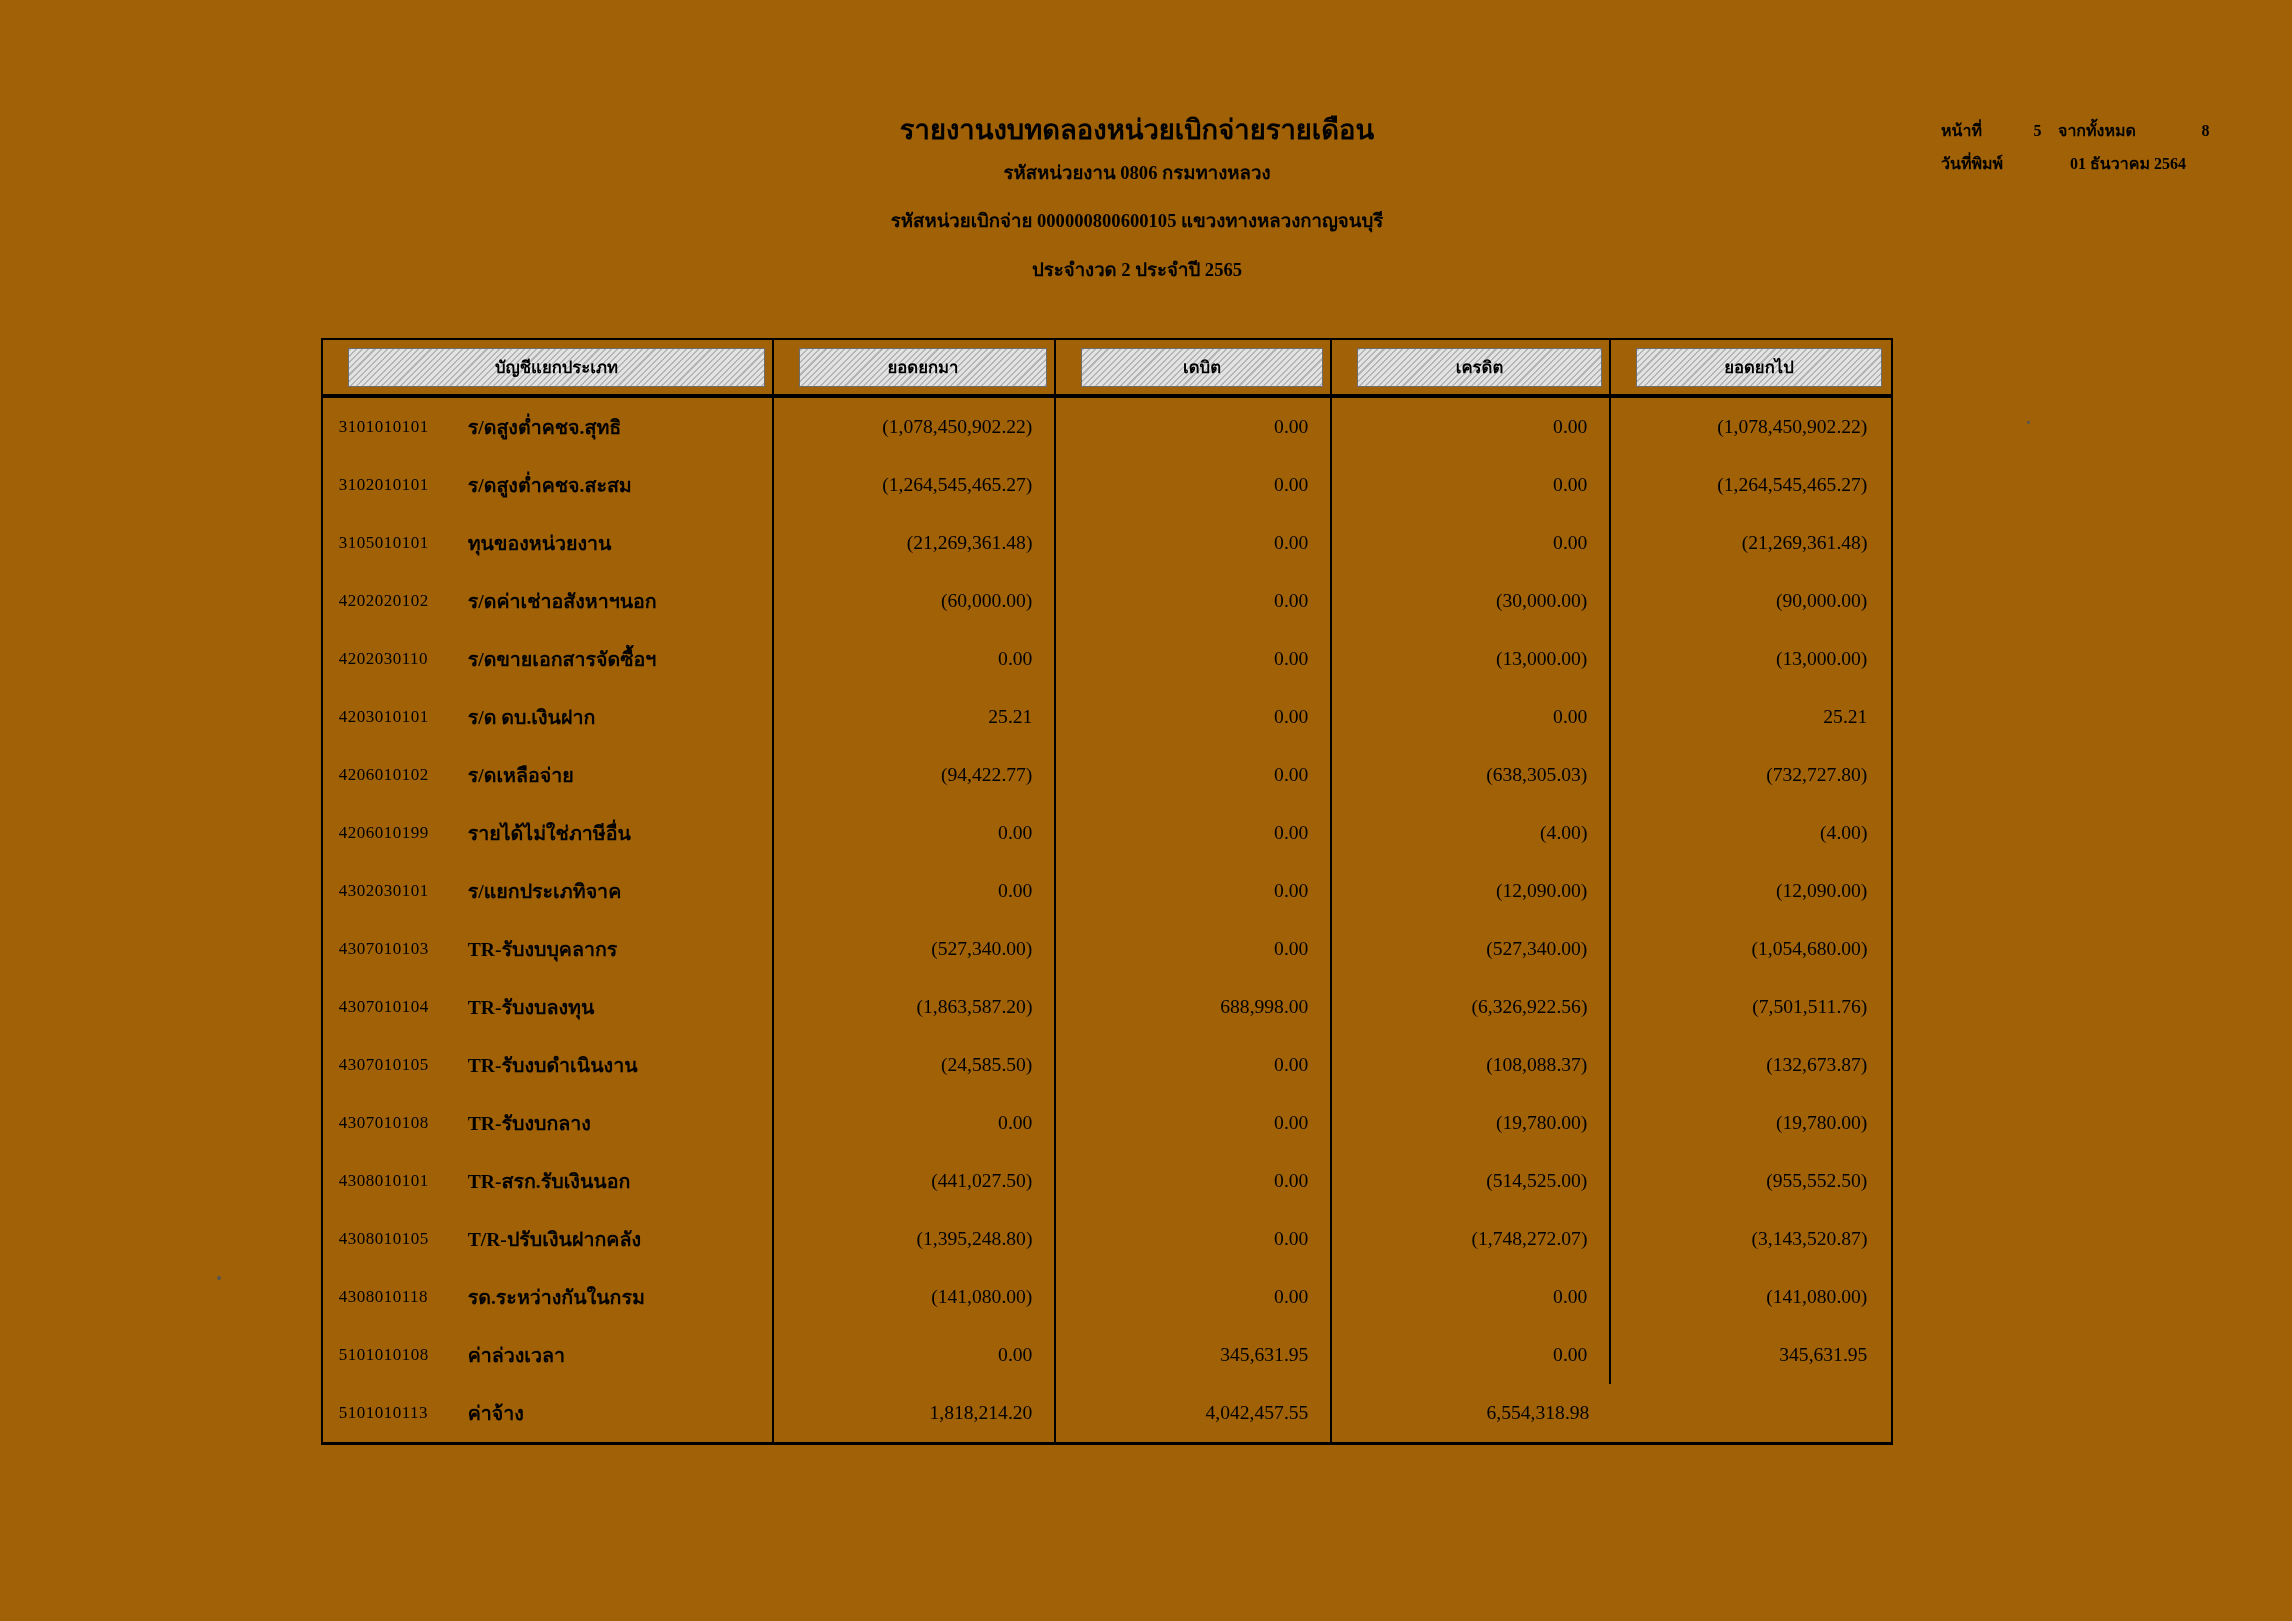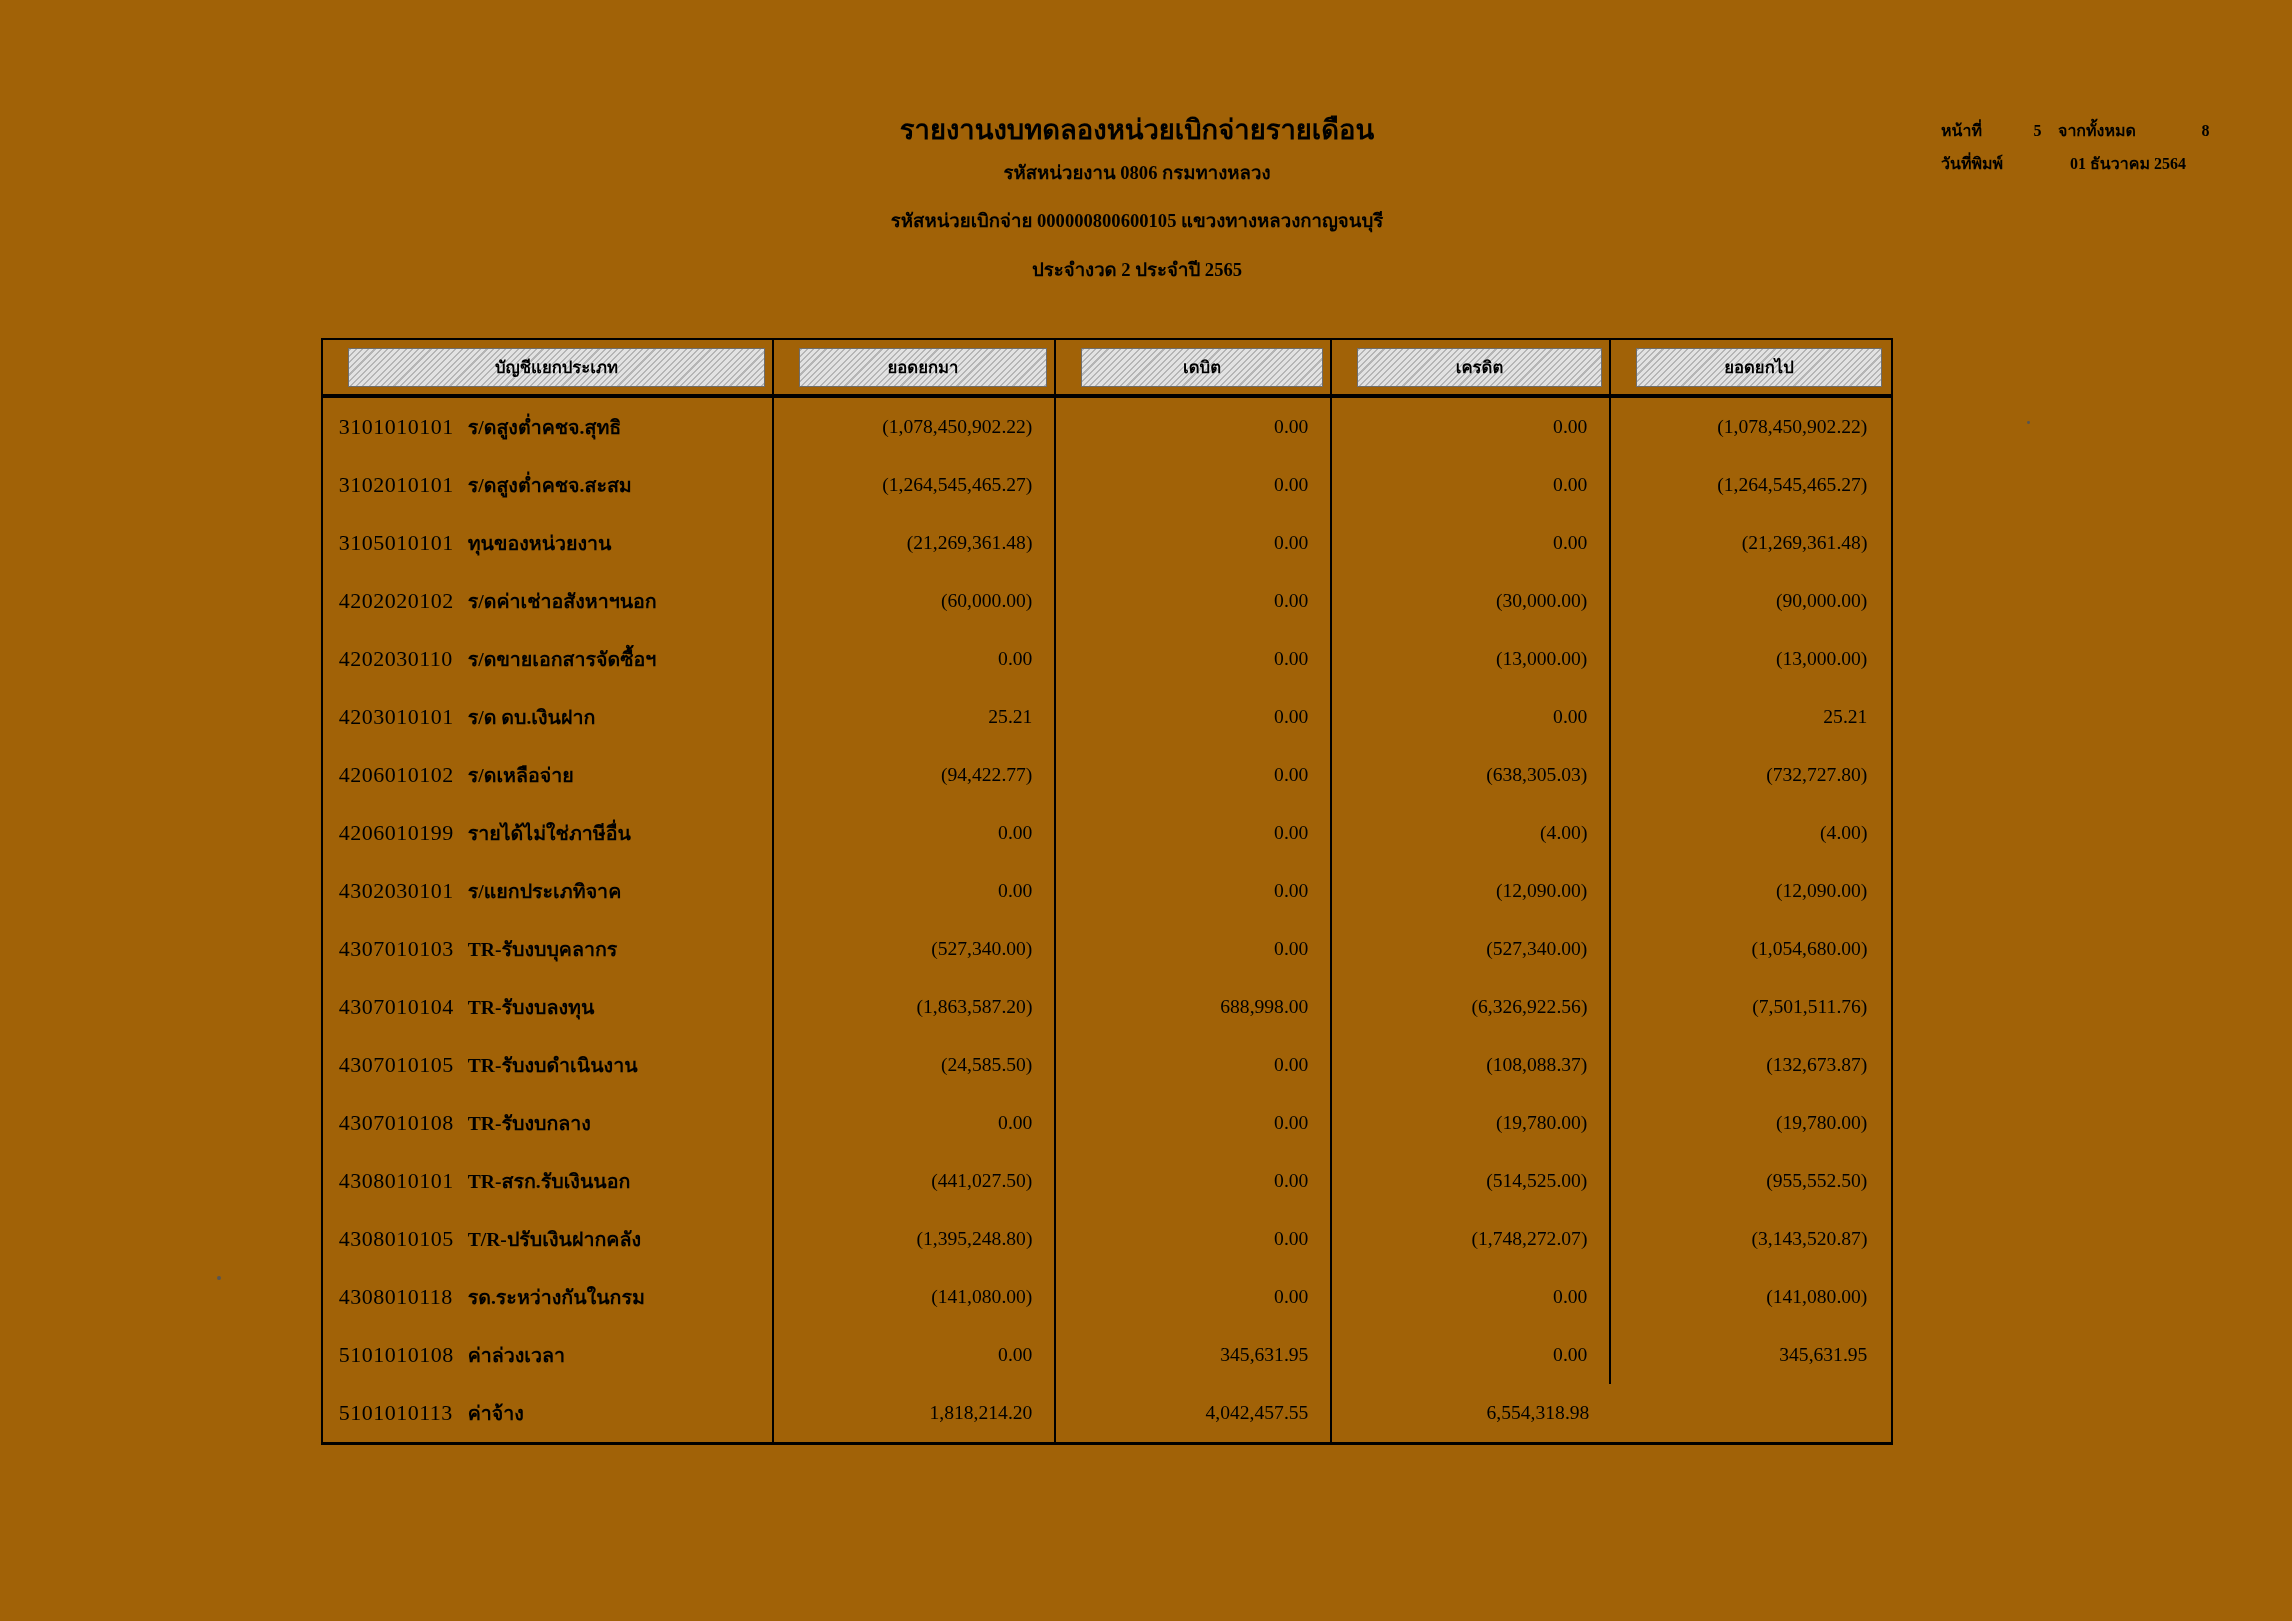--- a/index.html
+++ b/index.html
@@ -60,21 +60,21 @@
   .trow{height:58px;}
   .td{
     box-sizing:border-box;
     border-right:2px solid #000;
     display:flex;align-items:center;
     font-size:19.6px;
     overflow:hidden;white-space:nowrap;
   }
   .td:last-child{border-right:none;}
   .td.acct{padding-left:15.7px;}
-  .acct-code{width:129px;font-size:22px;letter-spacing:0.5px;flex:none;font-family:Liberation Serif, serif;}
+  .acct-code{width:129px;font-size:17px;letter-spacing:0.5px;flex:none;font-family:Liberation Serif, serif;}
   .acct-name{font-weight:bold;}
   .td.amt{justify-content:flex-end;padding-right:21.6px;}
   
   .speck{position:absolute;background:#555;border-radius:50%;}
   .speck1{left:217px;top:1276px;width:3.9px;height:3.9px;}
   .speck2{left:2027px;top:421px;width:2.9px;height:2.9px;}
 </style>
 </head>
 <body>
 

